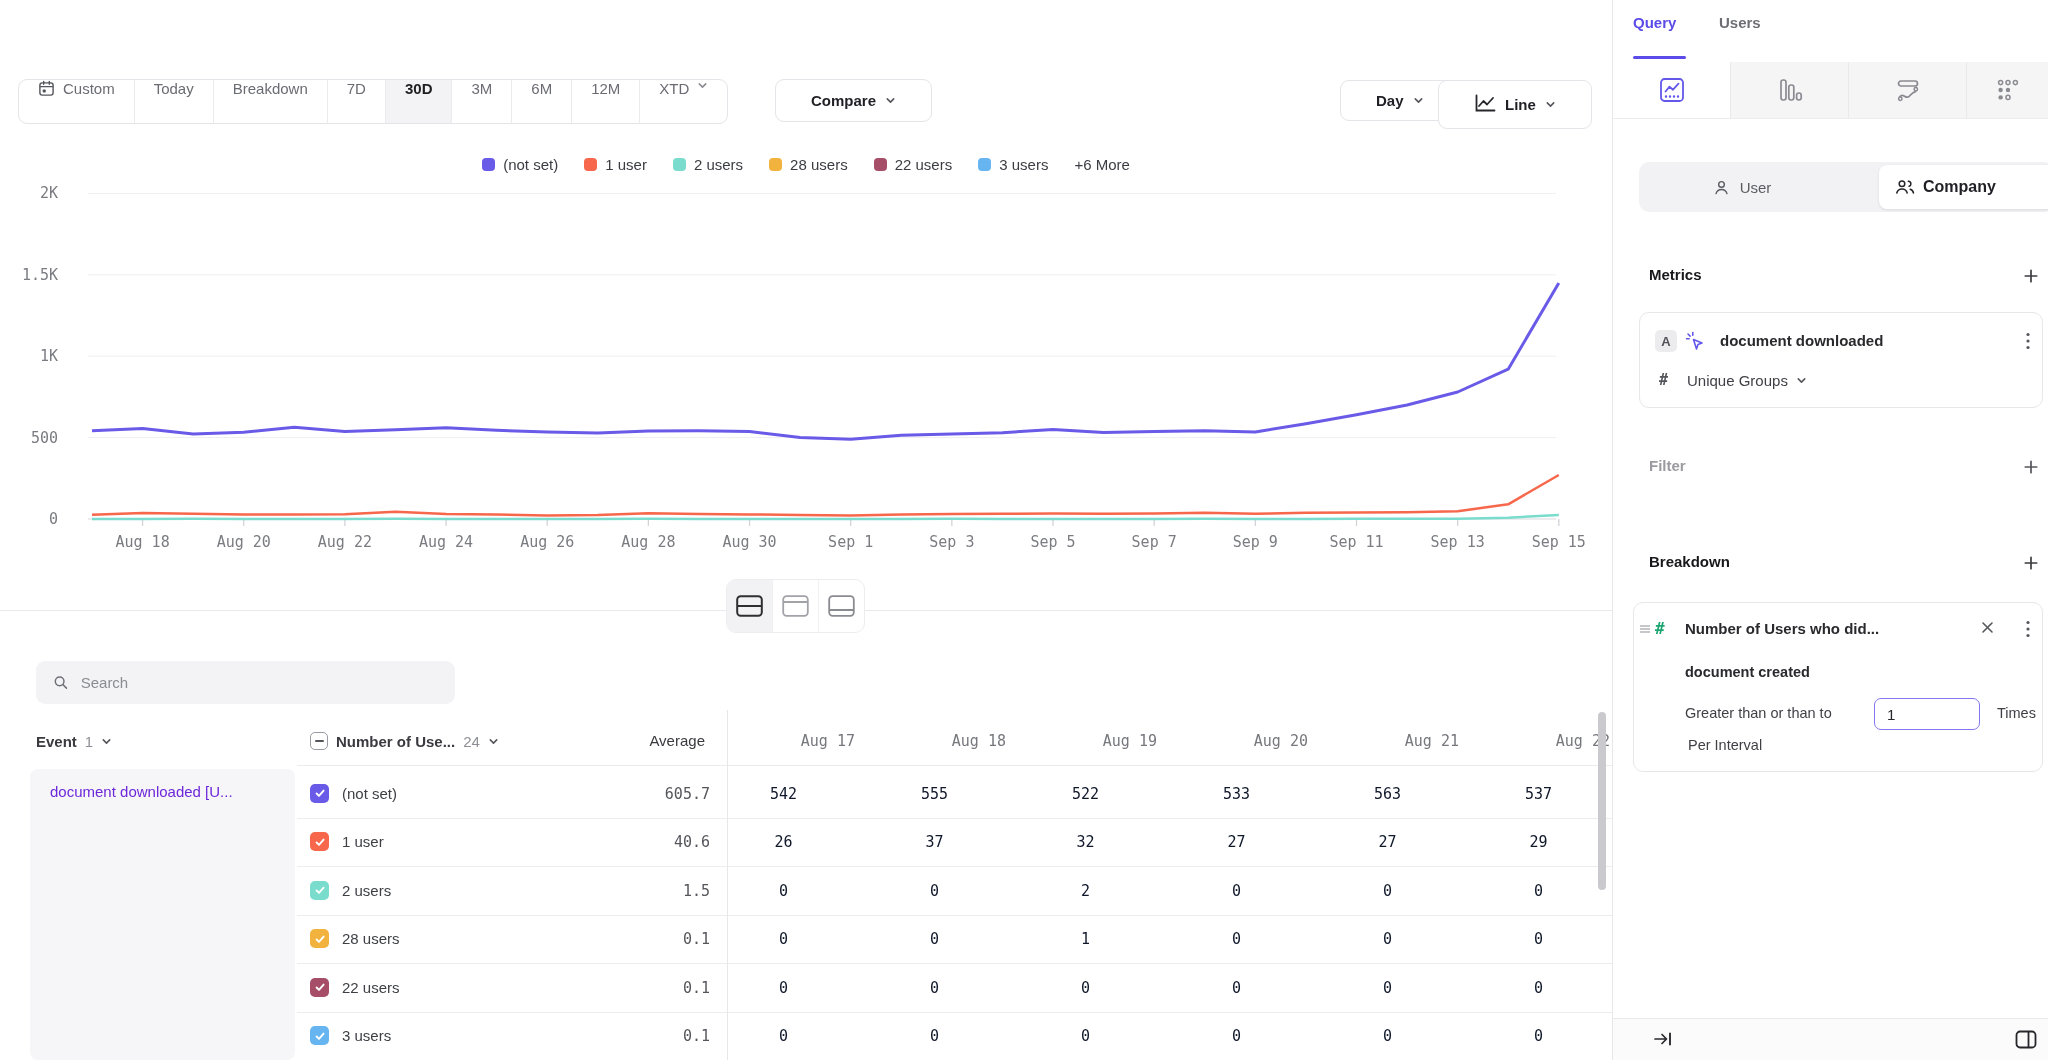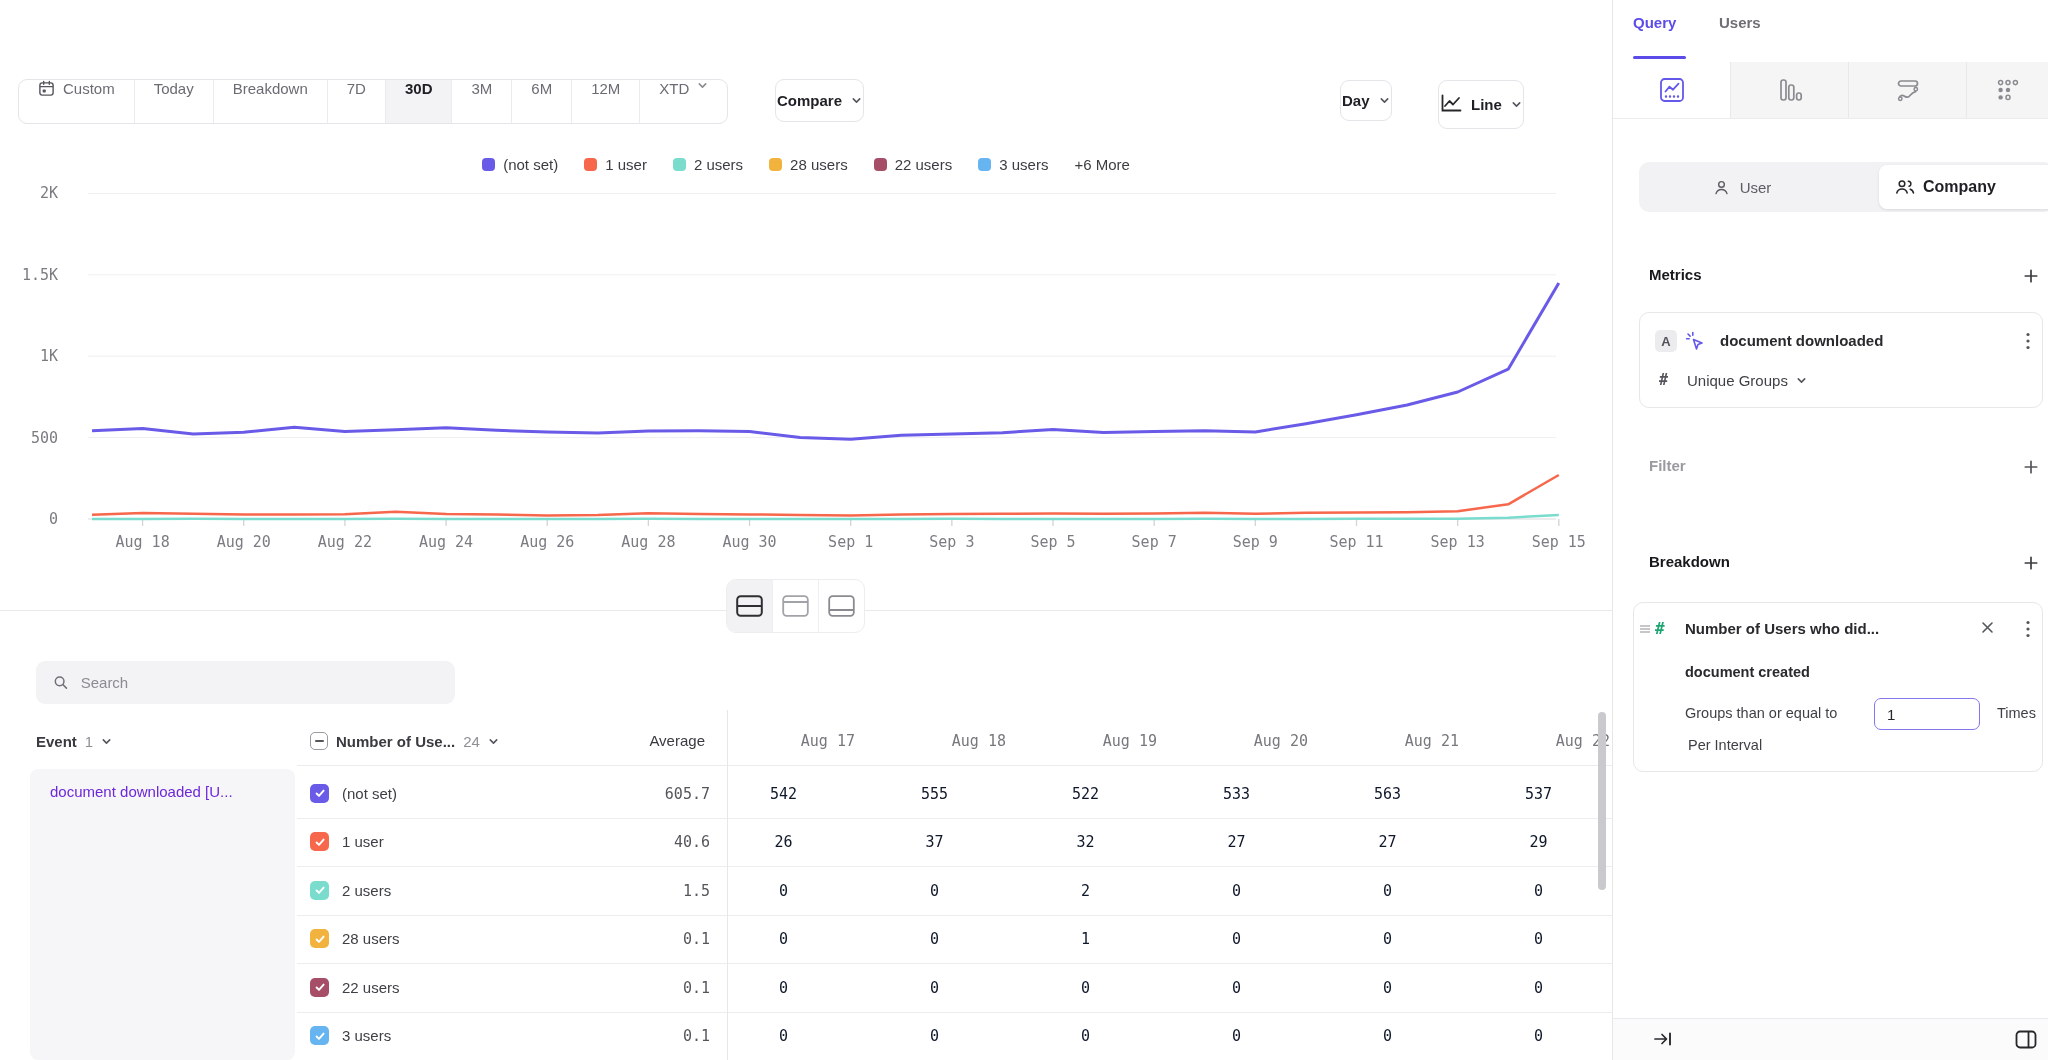--- a/index.html
+++ b/index.html
@@ -7,21 +7,21 @@
         font-family:"Liberation Sans",sans-serif;color:#26262b;-webkit-font-smoothing:antialiased}
   .mono{font-family:"DejaVu Sans Mono",monospace}
 
   
   .range-group{position:absolute;left:18px;top:79px;height:43px;display:flex;align-items:stretch;
                border:1px solid #e5e5e9;border-radius:9px;background:#fff;overflow:hidden}
   .rbtn{display:flex;align-items:flex-start;gap:8px;padding:0 19px;font-size:15px;color:#6b6c73;
         border-left:1px solid #ebebee;cursor:pointer;white-space:nowrap}
   .rbtn:first-child{border-left:none}
   .rbtn.active{background:#f3f3f5;color:#1e1e23;font-weight:700}
-  .btn{position:absolute;height:43px;display:flex;align-items:center;gap:9px;padding:0 1px;
+  .btn{position:absolute;height:43px;display:flex;align-items:center;gap:9px;padding:0 35px;
        border:1px solid #e5e5e9;border-radius:9px;background:#fff;font-size:15px;font-weight:600;
        color:#1f1f25;cursor:pointer;box-sizing:border-box}
 
   
   .legend{position:absolute;top:156px;left:0;width:1612px;display:flex;justify-content:center;
           align-items:center;gap:26px;font-size:15px;color:#3c3d43;z-index:2}
   .leg-item{display:flex;align-items:center;gap:8px}
   .leg-swatch{width:13px;height:13px;border-radius:4px}
 
   
@@ -518,21 +518,21 @@
         </svg>
       </span>
       <span class="icbtn" style="position:absolute;right:12px;top:17px">
         <svg width="4" height="18" viewBox="0 0 4 18">
           <circle cx="2" cy="2.5" r="1.6" fill="#55565c"></circle>
             <circle cx="2" cy="9" r="1.6" fill="#55565c"></circle>
             <circle cx="2" cy="15.5" r="1.6" fill="#55565c"></circle>
         </svg>
       </span>
       <span style="position:absolute;left:51px;top:61px;font-size:14.5px;font-weight:700;color:#2a2a2e">document created</span>
-      <span style="position:absolute;left:51px;top:102px;font-size:14.5px;color:#3f3f46">Groups than or equal to</span>
+      <span style="position:absolute;left:51px;top:102px;font-size:14.5px;color:#3f3f46">Greater than or than to</span>
       <input class="num-input" style="left: 240px; top: 95px;" value="1">
       <span style="position:absolute;left:363px;top:102px;font-size:14.5px;color:#3f3f46">Times</span>
       <span style="position:absolute;left:54px;top:134px;font-size:14.5px;color:#3f3f46">Per Interval</span>
     </div>
 
     <div class="pfooter">
       <span class="icbtn" style="position:absolute;left:40px;top:12px">
         <svg width="20" height="16" viewBox="0 0 20 16">
           <path d="M2 8h10.5M9 3.5 13.5 8 9 12.5" fill="none" stroke="#2a2a2f" stroke-width="1.7" stroke-linecap="round" stroke-linejoin="round"></path>
           <path d="M17 2.5v11" stroke="#2a2a2f" stroke-width="1.9" stroke-linecap="round"></path>

